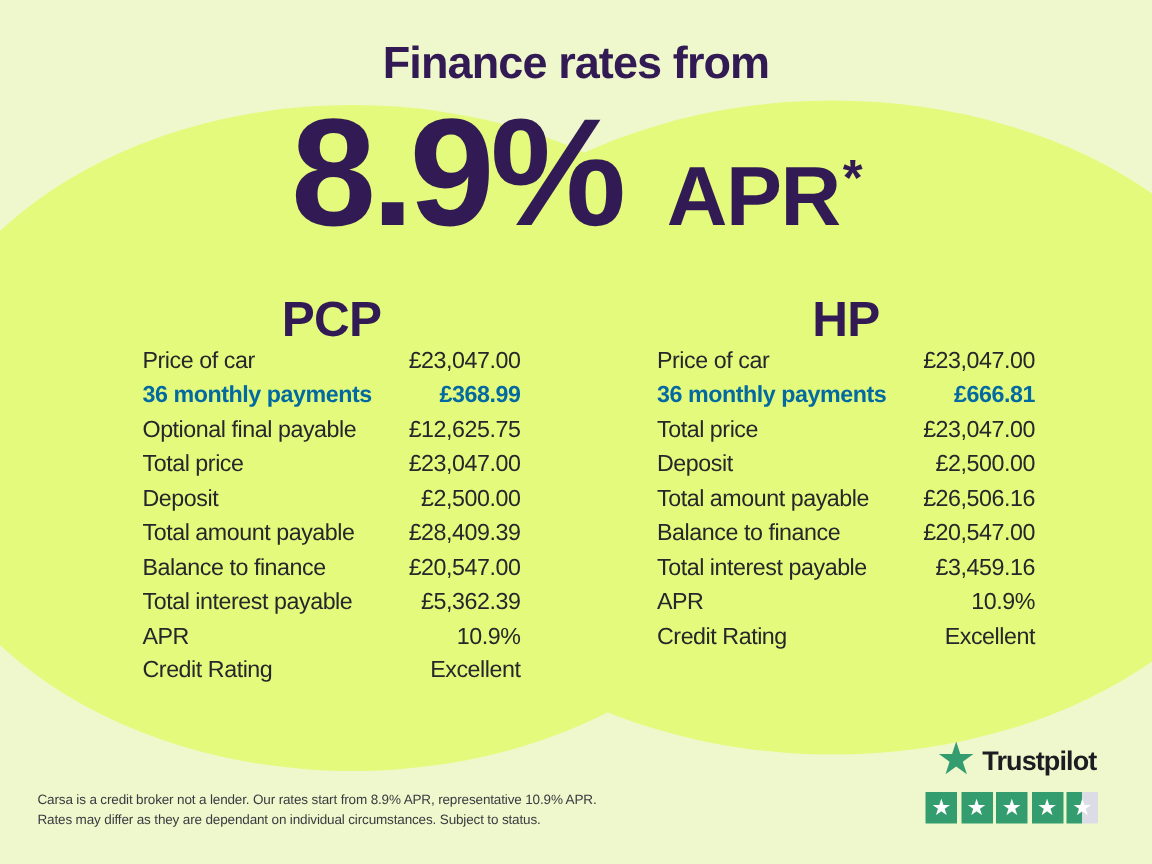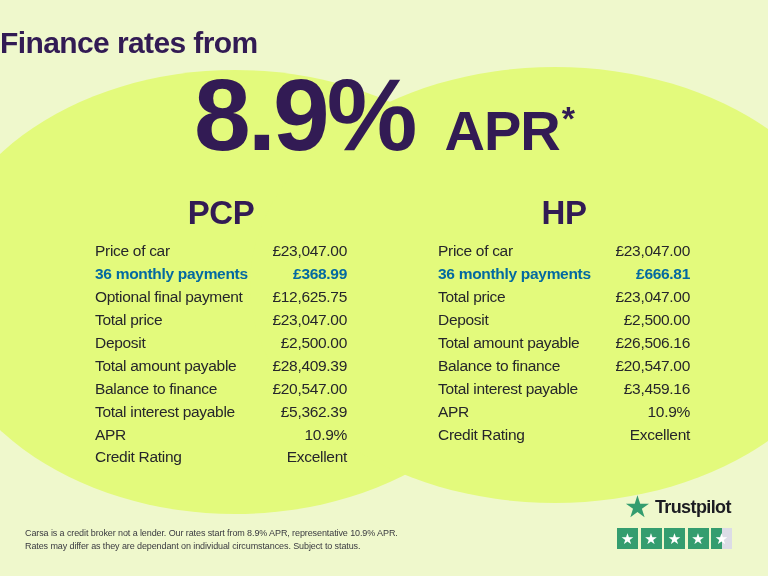--- a/index.html
+++ b/index.html
@@ -15,42 +15,42 @@
   body{font-family:"Liberation Sans","DejaVu Sans",sans-serif;}
   .canvas{
     position:relative;width:768px;height:576px;overflow:hidden;
     background:var(--background);
   }
   .blob{position:absolute;background:var(--circle-green);border-radius:50%;}
   .blob-left{left:-65px;top:70px;width:600px;height:444px;}
   .blob-right{left:250px;top:67px;width:610px;height:436px;}
 
   .main-title{
-    position:absolute;top:26px;left:0;right:0;text-align:left;
+    position:absolute;top:26px;left:0;right:0;text-align:center;
     font-size:30px;font-weight:800;letter-spacing:-0.6px;
     color:var(--heading-purple);
   }
   .rate-line{
     position:absolute;top:64px;left:0;right:0;
     display:flex;justify-content:center;align-items:baseline;
     color:var(--heading-purple);
     gap:11px;
   }
   .rate-big{font-size:102px;font-weight:800;line-height:1;letter-spacing:-3px;}
   .rate-apr{font-size:56px;font-weight:800;line-height:1;margin-left:19px;letter-spacing:-1px;}
   .rate-ast{font-size:34px;font-weight:800;position:relative;top:-20px;margin-left:2px;}
 
   .fin-col{position:absolute;top:196px;width:252px;}
   .fin-col.pcp{left:95px;}
   .fin-col.hp{left:438px;}
   .fin-col h2{
     text-align:center;font-size:33px;line-height:34px;font-weight:800;
     letter-spacing:-0.5px;color:var(--heading-purple);
   }
-  .rows{margin-top:10px;}
+  .rows{}
   .row{
     display:flex;justify-content:space-between;align-items:center;
     height:22.9px;font-size:15.5px;letter-spacing:-0.3px;
     color:var(--table-text);
   }
   .row .val{text-align:right;}
   .row.bold{font-weight:700;color:#0369a1;}
 
   .disclaimer{
     position:absolute;left:25px;top:527px;width:430px;
@@ -95,21 +95,21 @@
     <div class="rows">
       <div class="row">
           <span class="lbl">Price of car</span>
           <span class="val">£23,047.00</span>
         </div>
       <div class="row bold">
           <span class="lbl">36 monthly payments</span>
           <span class="val">£368.99</span>
         </div>
       <div class="row">
-          <span class="lbl">Optional final payment</span>
+          <span class="lbl">Optional final payable</span>
           <span class="val">£12,625.75</span>
         </div>
       <div class="row">
           <span class="lbl">Total price</span>
           <span class="val">£23,047.00</span>
         </div>
       <div class="row">
           <span class="lbl">Deposit</span>
           <span class="val">£2,500.00</span>
         </div>

